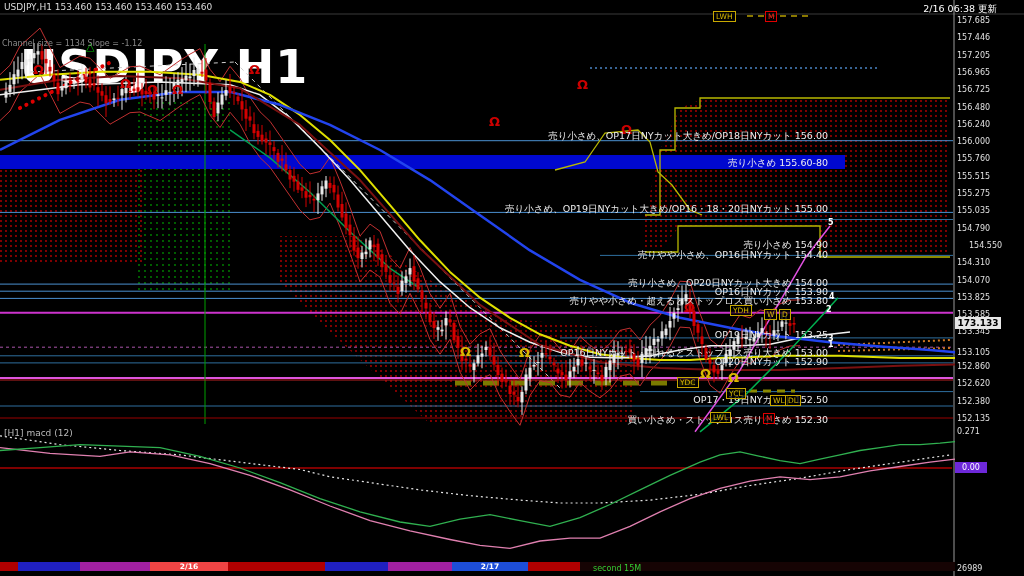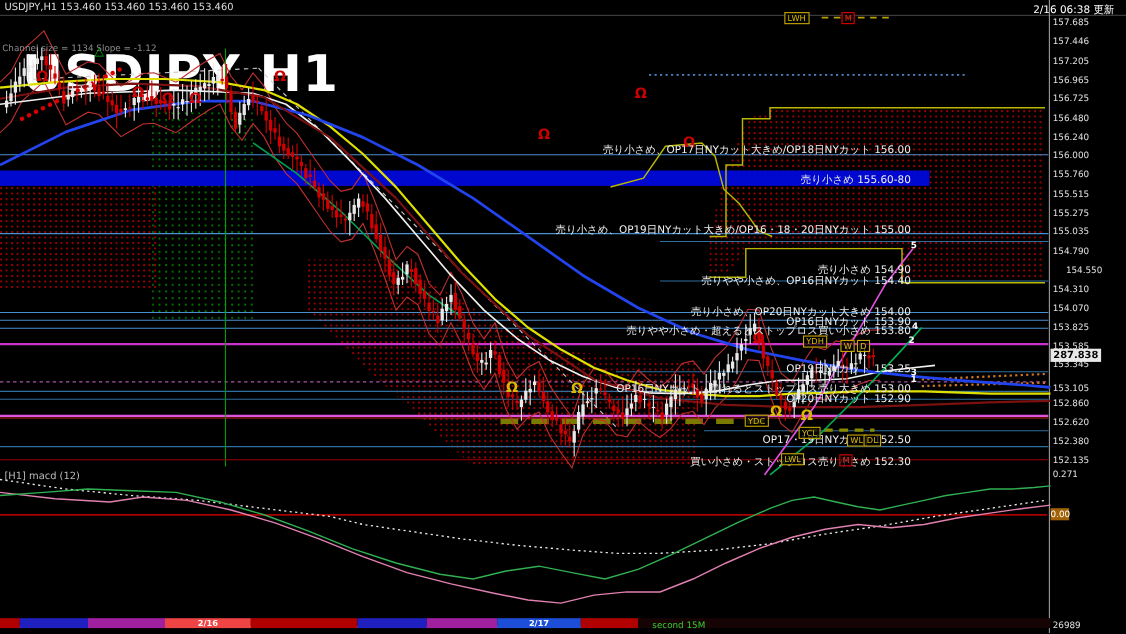--- a/index.html
+++ b/index.html
@@ -1,30 +1,30 @@
 <!DOCTYPE html>
 <html><head>
 <meta charset="utf-8">
 <style>
   html,body{margin:0;padding:0;background:#000;}
   #screen{position:relative;width:1024px;height:576px;background:#000;overflow:hidden;
           font-family:"DejaVu Sans","Liberation Sans",sans-serif;}
   .titleline{position:absolute;left:4px;top:2px;color:#ddd;font-size:9px;white-space:nowrap;}
-  .updated{position:absolute;right:11px;top:3px;color:#fff;font-size:9.5px;white-space:nowrap;}
+  .updated{position:absolute;right:27px;top:3px;color:#fff;font-size:9.5px;white-space:nowrap;}
   .channel{position:absolute;left:2px;top:39px;color:#8a8a8a;font-size:8px;white-space:nowrap;}
   .watermark{position:absolute;left:20px;top:40px;color:#fff;font-size:46px;font-weight:bold;letter-spacing:1px;white-space:nowrap;}
   #plot{position:absolute;left:0;top:0;}
   .ann{position:absolute;right:196px;color:#eee;font-size:9.5px;white-space:nowrap;z-index:6;}
   .yl{position:absolute;left:957px;color:#e0e0e0;font-size:8px;white-space:nowrap;z-index:5;}
   .badge{position:absolute;border:1px solid #c8a800;color:#d8b800;font-size:7.5px;line-height:9px;
          padding:0 2px;background:rgba(0,0,0,.75);z-index:7;white-space:nowrap;}
   .badge.red{border-color:#e00000;color:#ff2020;}
   .pricebox{position:absolute;left:955px;width:46px;background:#e8e8e8;color:#000;font-size:9px;
             font-weight:bold;text-align:center;z-index:8;padding:1px 0;}
-  .zerobox{position:absolute;left:955px;width:17px;background:#a16207;color:#fff;font-size:8px;
+  .zerobox{position:absolute;left:955px;width:32px;background:#6d28d9;color:#fff;font-size:8px;
            text-align:center;z-index:8;padding:1px 0;}
   .macdlabel{position:absolute;left:4px;top:428px;color:#bbb;font-size:9px;z-index:6;}
   .seg{position:absolute;top:562px;height:9px;z-index:6;}
   .seg span{display:block;color:#fff;font-size:7.5px;font-weight:bold;text-align:center;line-height:9px;}
   .greentext{position:absolute;left:593px;top:564px;color:#33cc33;font-size:8px;z-index:7;white-space:nowrap;}
 </style>
 </head>
 <body>
 
 <div id="screen">
@@ -555,21 +555,21 @@
       <div class="yl" style="top: 275.5px;">154.070</div>
       <div class="yl" style="top: 292.8px;">153.825</div>
       <div class="yl" style="top: 310.1px;">153.585</div>
       <div class="yl" style="top: 327.4px;">153.345</div>
       <div class="yl" style="top: 348px;">153.105</div>
       <div class="yl" style="top: 362px;">152.860</div>
       <div class="yl" style="top: 379.3px;">152.620</div>
       <div class="yl" style="top: 396.6px;">152.380</div>
       <div class="yl" style="top: 413.9px;">152.135</div>
     </div>
-  <div class="pricebox" style="top: 316.796px;">287.838</div>
+  <div class="pricebox" style="top: 316.796px;">173.133</div>
   <div class="macdlabel">[H1]  macd (12)</div>
   <div class="yl" id="macd-top" style="top:427px;">0.271</div>
   <div class="zerobox" style="top:462px;">0.00</div>
   <div class="yl" id="macd-bot" style="top:583px;">-0.62</div>
   <div class="yl" id="macd-cnt" style="top:564px;">26989</div>
   <div id="bottombar">
       <div class="seg" style="left: 0px; width: 18px; background: rgb(176, 0, 0);"></div>
       <div class="seg" style="left: 18px; width: 62px; background: rgb(32, 32, 192);"></div>
       <div class="seg" style="left: 80px; width: 70px; background: rgb(160, 32, 160);"></div>
       <div class="seg" style="left: 150px; width: 78px; background: #ef4444;">

